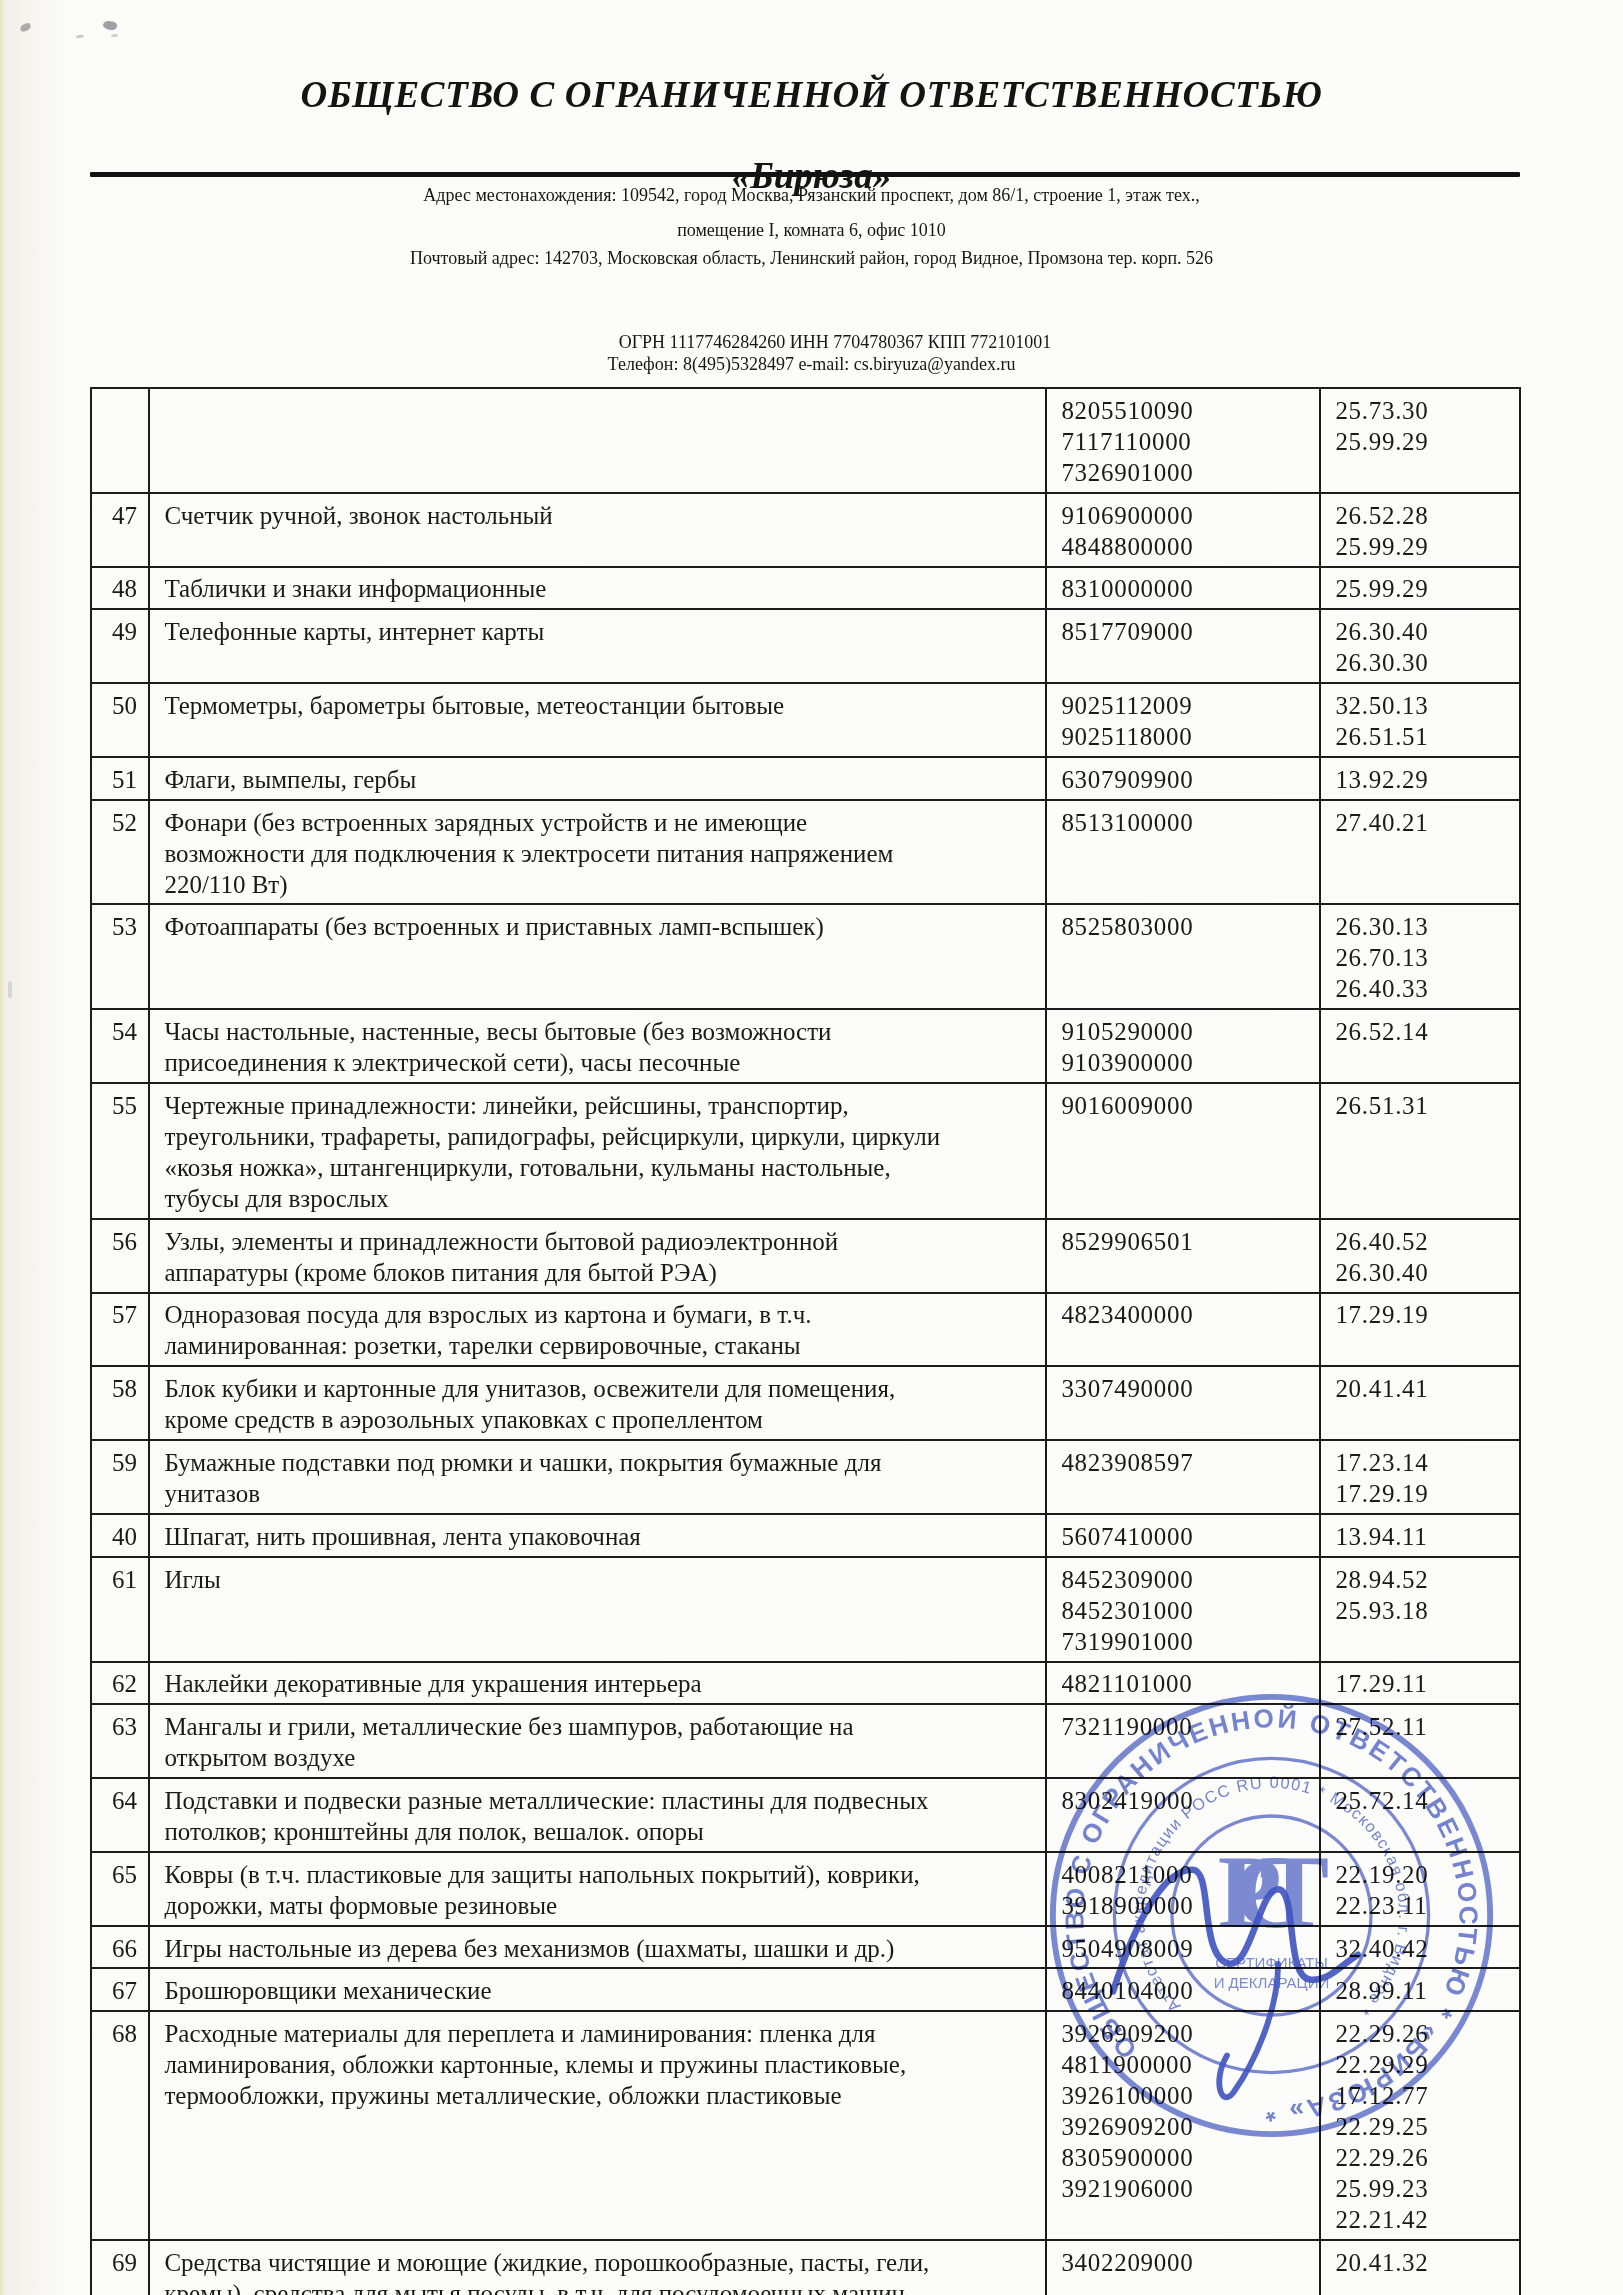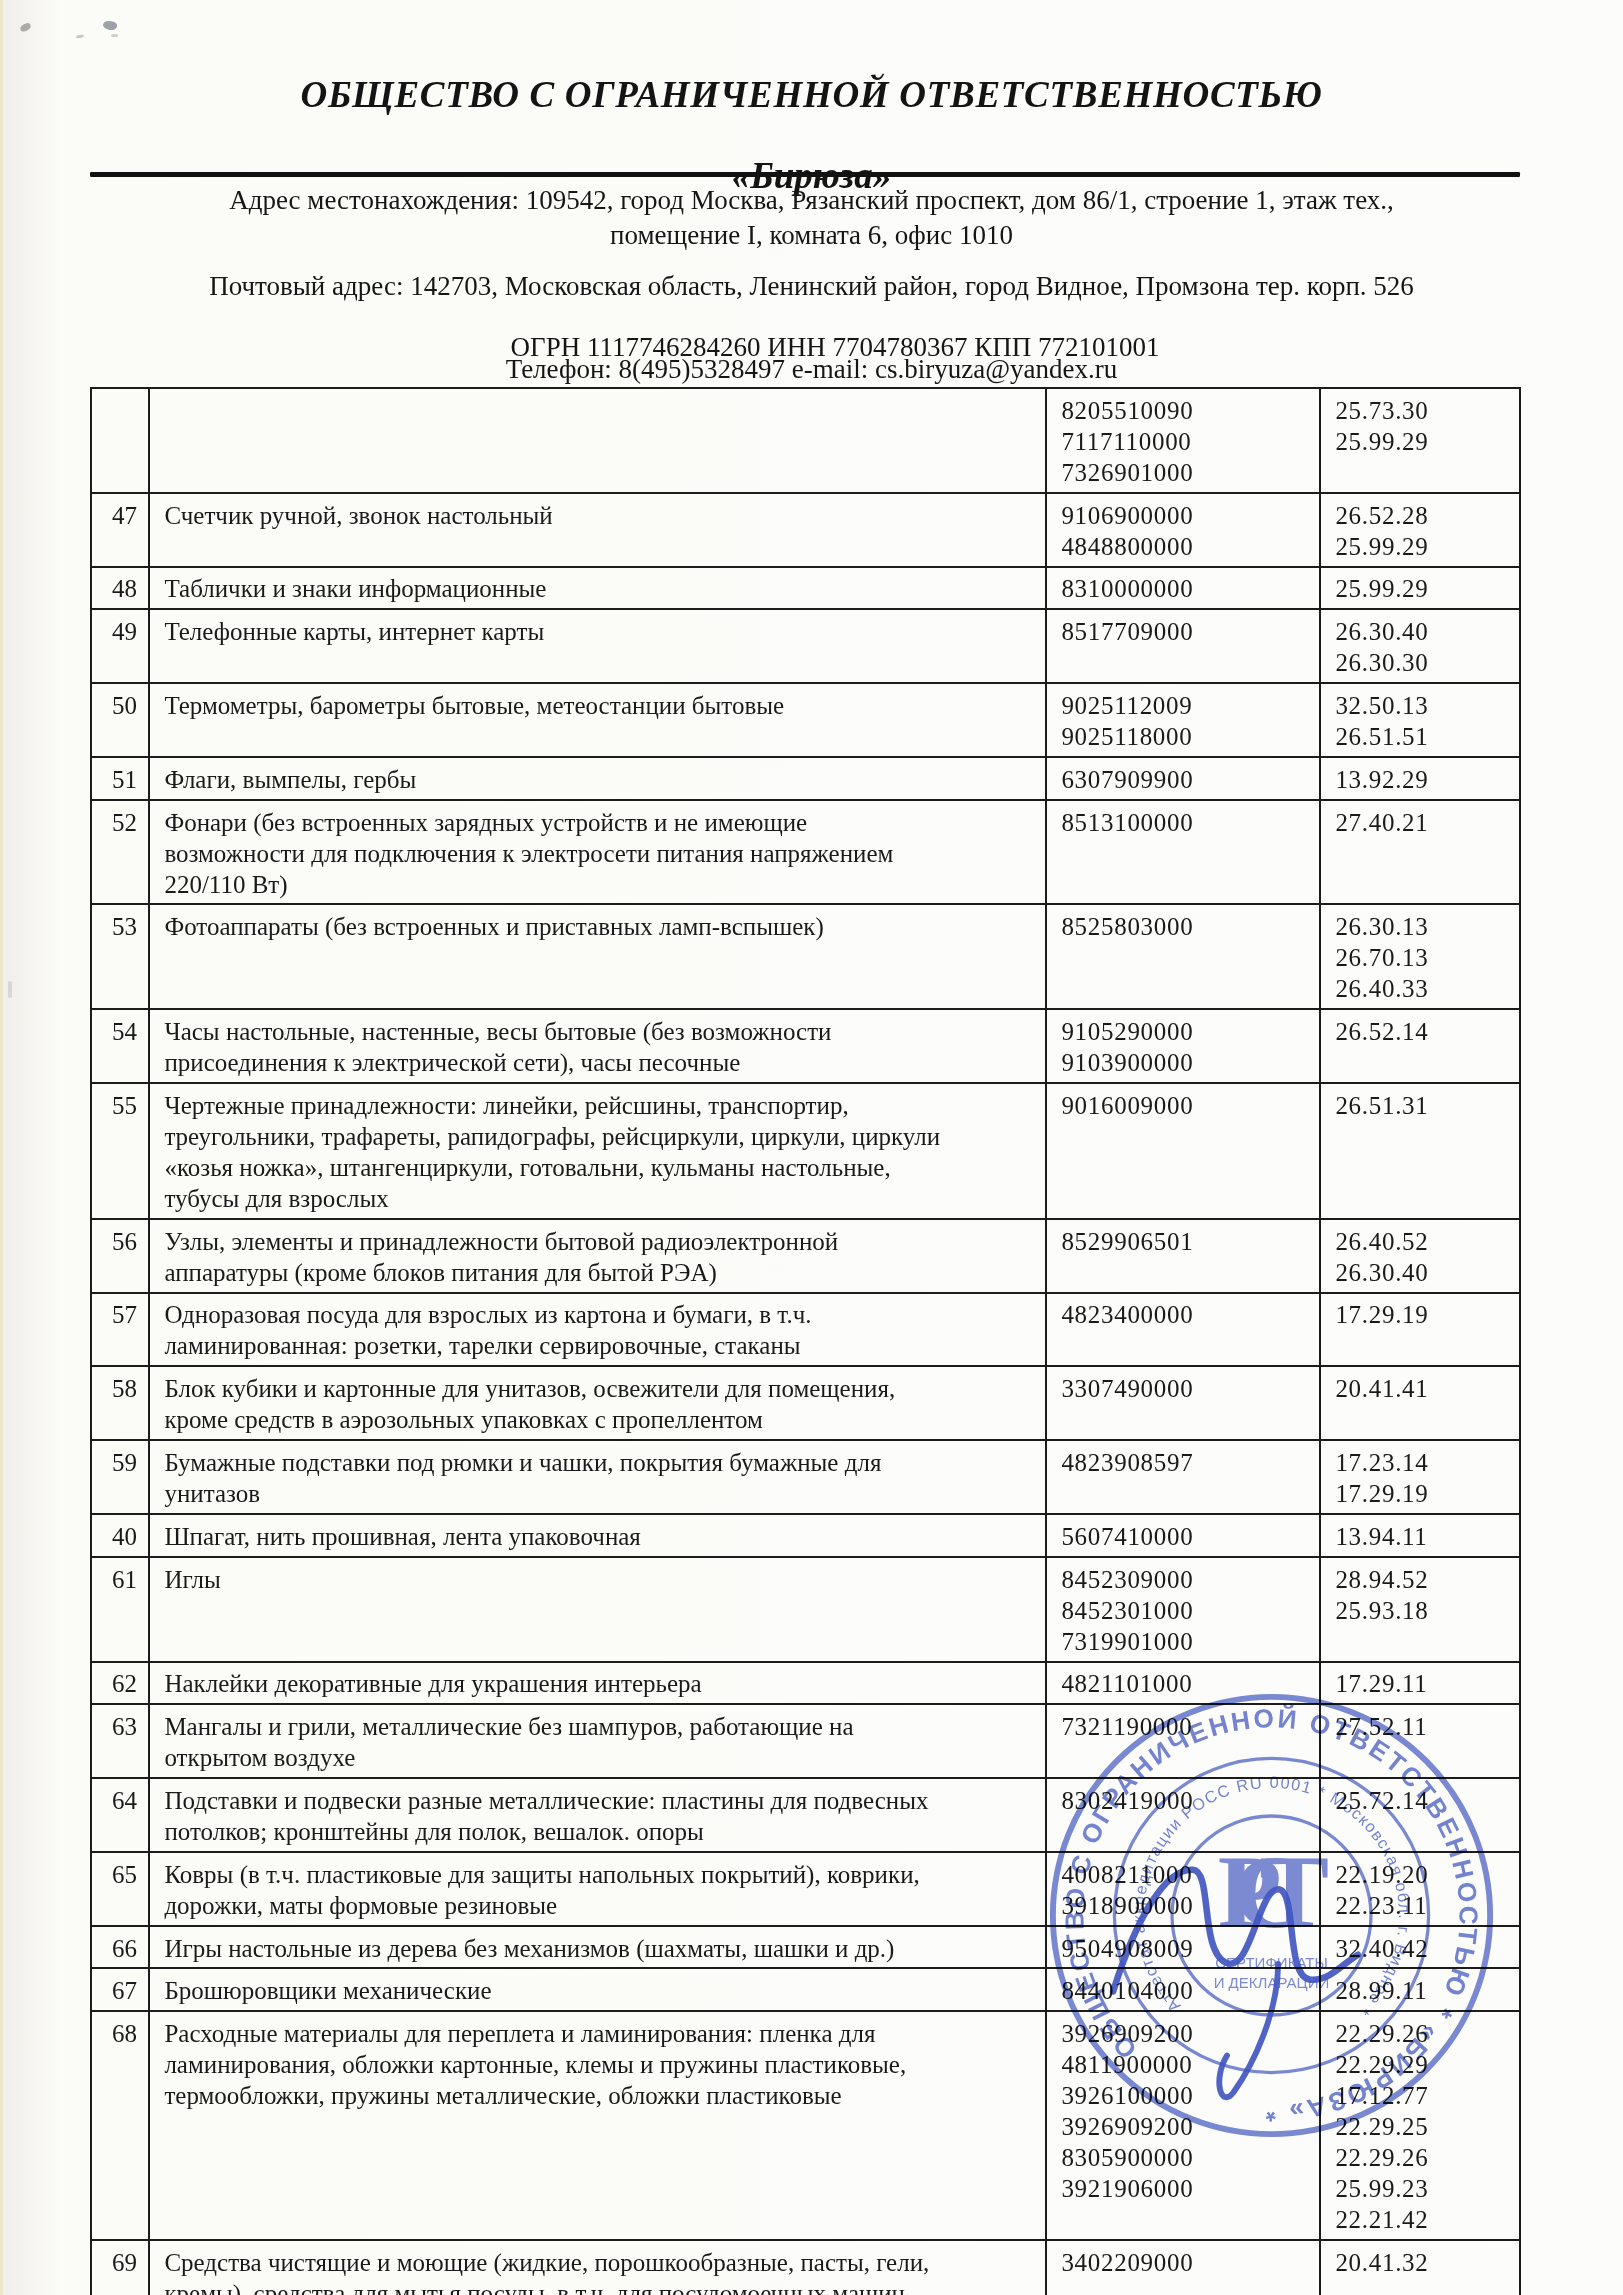--- a/index.html
+++ b/index.html
@@ -17,24 +17,24 @@
   .sp1 { left:19.6px; top:23.6px; width:10.5px; height:7.2px; transform:rotate(-20deg); }
   .sp2 { left:103px; top:21px; width:14.4px; height:9.2px; transform:rotate(15deg); background:#767b82; }
   .sp3 { left:76px; top:35px; width:7.9px; height:3.3px; transform:rotate(-8deg); opacity:.45; }
   .sp4 { left:111px; top:34px; width:6.5px; height:3.3px; opacity:.4; }
   .sp5 { left:7.9px; top:981px; width:3.9px; height:17px; opacity:.25; border-radius:2px; }
 
   .hdr-abs { position:absolute; left:0; width:100%; text-align:center; }
   .org-type { top:73px; font-size:37px; font-weight:bold; font-style:italic; letter-spacing:0.7px; color:#141414; }
   .org-name { top:123px; font-size:37px; font-weight:bold; font-style:italic; color:#141414;margin-top:31px; }
   .hdr-rule { position:absolute; left:90px; top:172px; width:1430px; height:4.6px; background:#121212; border-radius:1.3px; }
-  .addr { font-size:27px; color:#161616; }
+  .addr { font-size:18px; color:#161616; }
   .a1 { top:185px; }
   .a2 { top:220px; }
-  .a3 { top:271px; }
+  .a3 { top:248px; }
   .a4 { top:332px;padding-left:47px; }
   .a5 { top:354px; }
 
   .table-wrap { position:absolute; left:90px; top:387px; z-index:1; }
   table.doc { border-collapse:collapse; table-layout:fixed; width:1429px; border:2.6px solid #1c1c1c; }
   table.doc td {
     border:2px solid #1c1c1c; vertical-align:top;
     font-size:25px; line-height:31px; padding:5.9px 5.2px 3.9px 14.4px;
     overflow:hidden;
   }

